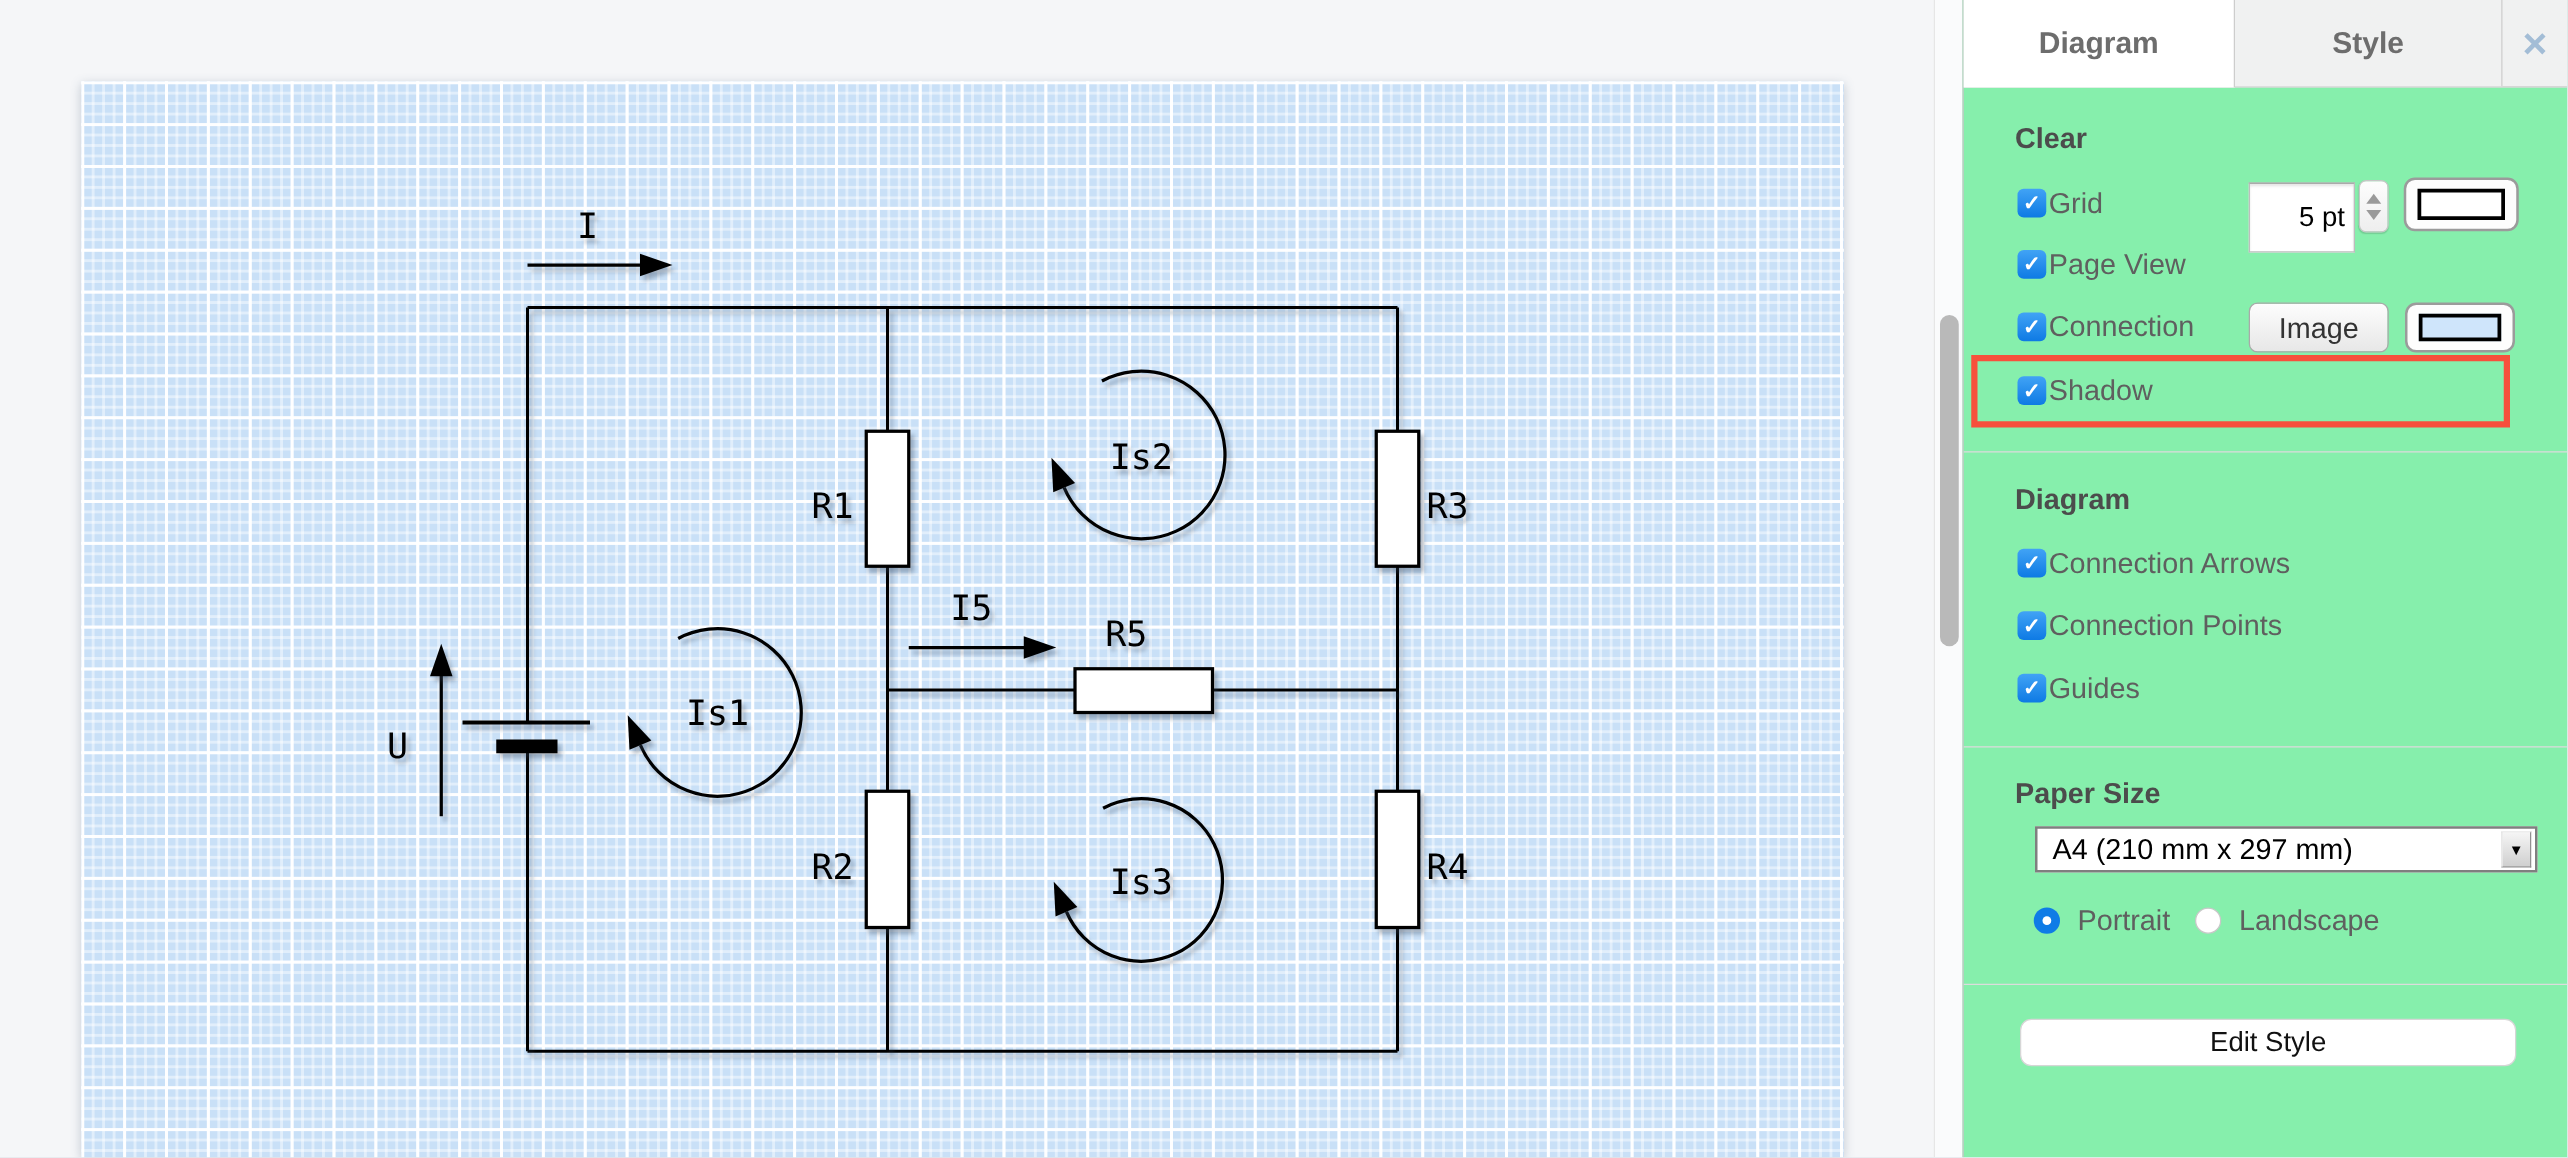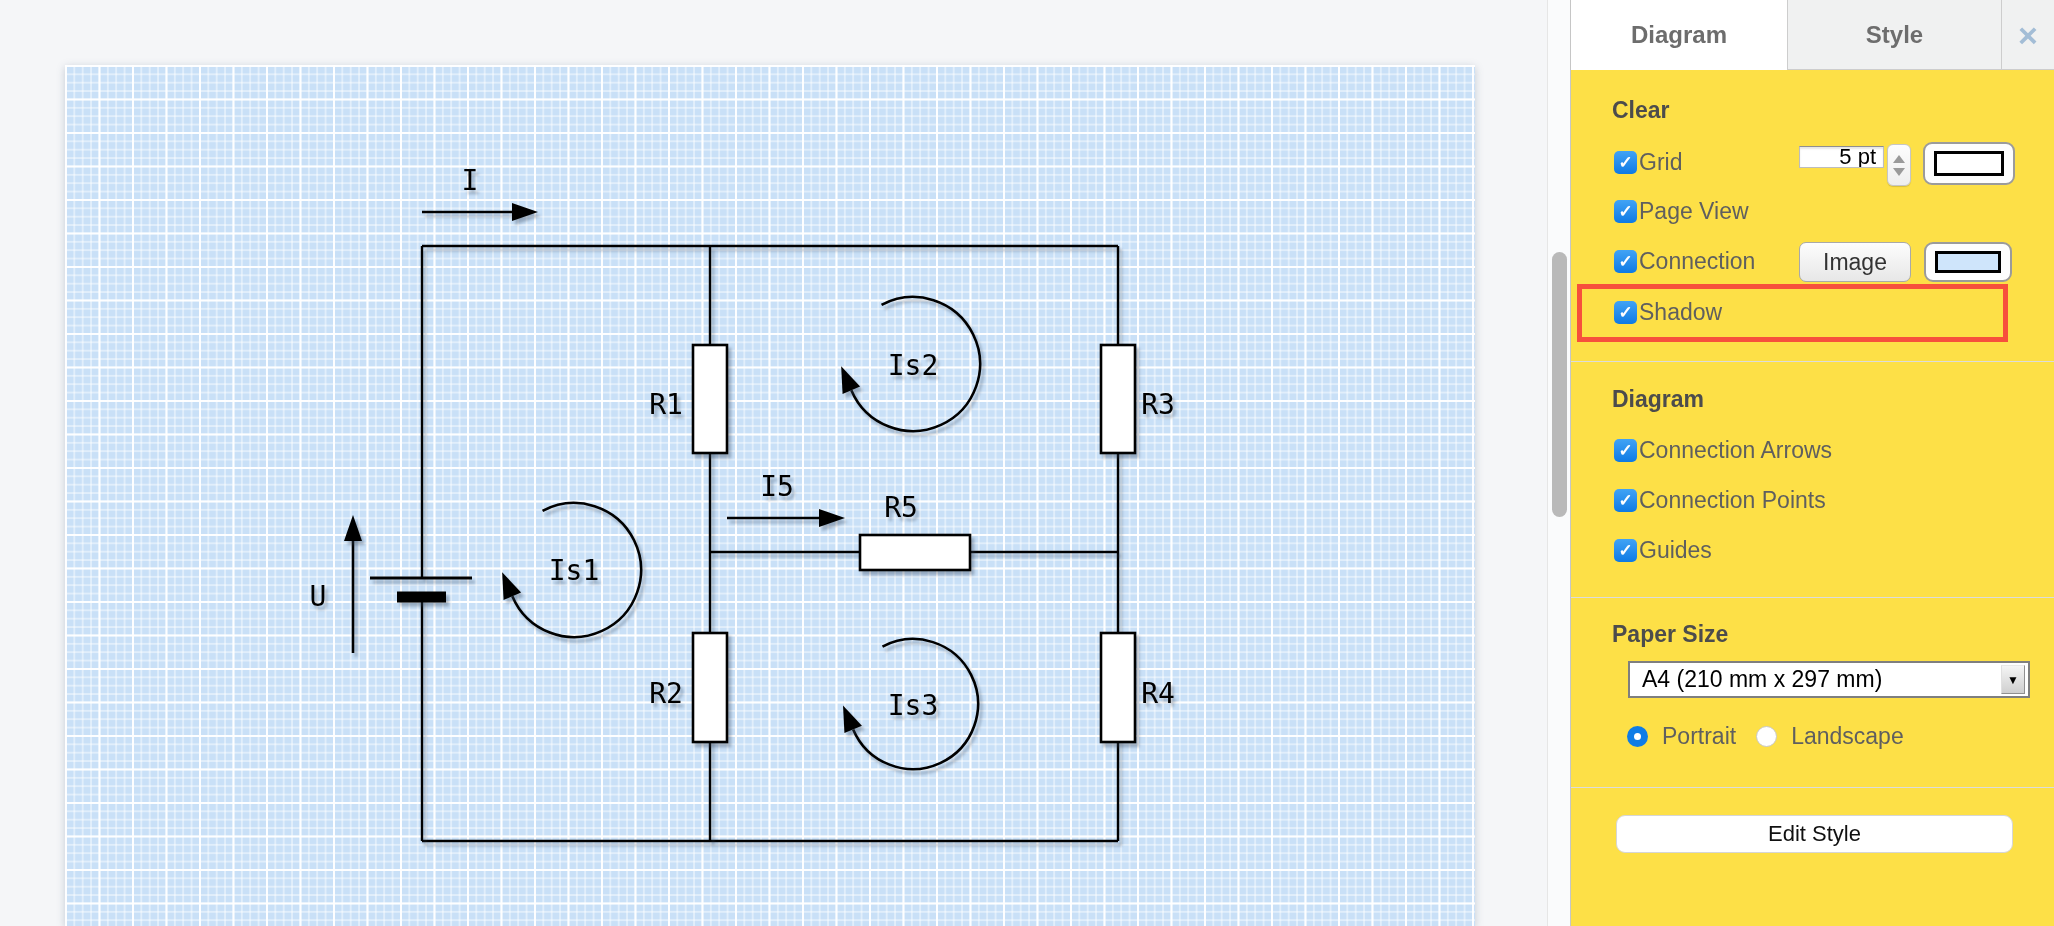--- a/index.html
+++ b/index.html
@@ -18,21 +18,21 @@
     box-shadow:0 2px 8px rgba(70,90,120,0.28);}
   #circuit{position:absolute;left:0;top:0;}
   #circuit .sh{filter:drop-shadow(3px 4px 1.5px rgba(50,65,90,0.35));}
   #circuit .clabel{font-family:"DejaVu Sans Mono",monospace;font-size:28px;fill:#000;}
 
   
   #scroll-track{position:absolute;left:1547px;top:0;width:23px;height:926px;background:#fafbfc;border-left:1px solid #e6e6e6;}
   #scroll-thumb{position:absolute;left:4px;top:252px;width:15px;height:265px;border-radius:8px;background:#b9b9b9;}
 
   
-  #panel{position:absolute;left:1570px;top:0;width:484px;height:926px;background:#fde047;border-left:1px solid #c6c6c6;box-sizing:border-box;padding-left:31px;}
+  #panel{position:absolute;left:1570px;top:0;width:484px;height:926px;background:#86efac;border-left:1px solid #c6c6c6;box-sizing:border-box;padding-left:31px;}
   #tabrow{position:absolute;left:0;top:0;right:0;height:69px;display:flex;background:#f0f1f1;border-bottom:1px solid #cdcdcd;}
   .tab{display:flex;align-items:center;justify-content:center;font-size:24px;font-weight:bold;color:#6d6d6d;box-sizing:border-box;cursor:default;}
   .tab-diagram{width:217px;background:#fff;border-right:1px solid #cdcdcd;height:70px;}
   .tab-style{width:214px;background:#f0f1f1;border-right:1px solid #cdcdcd;}
   .tab-close{flex:1;display:flex;align-items:center;justify-content:center;}
   .x-glyph{color:#a3bdd6;font-size:34px;font-weight:bold;line-height:1;}
 
   .heading{position:absolute;left:41px;font-size:23px;font-weight:bold;color:#4c4c4c;}
   .divider{position:absolute;left:0;right:0;height:1px;background:#dcdcdc;}
 
@@ -41,21 +41,21 @@
   .cb{width:23px;height:23px;border-radius:5px;background:linear-gradient(#41a3f5,#0e7ae4);
       display:flex;align-items:center;justify-content:center;flex:0 0 auto;}
   .cb span{color:#fff;font-size:17px;font-weight:bold;line-height:1;}
 
   .radio{width:21px;height:21px;border-radius:50%;box-sizing:border-box;background:#fff;border:1.5px solid #c8c8c8;
          display:flex;align-items:center;justify-content:center;flex:0 0 auto;}
   .radio.on{background:#0f7ce6;border:none;}
   .radio.on::after{content:"";width:7px;height:7px;border-radius:50%;background:#fff;}
 
   
-  #grid-size-input{position:absolute;left:228px;top:146px;width:85px;height:22px;box-sizing:border-box;
+  #grid-size-input{position:absolute;left:228px;top:146px;width:85px;height:56px;box-sizing:border-box;
      background:#fff;border:1px solid #bdbdbd;border-top-color:#8f8f8f;box-shadow:inset 0 2px 2px rgba(0,0,0,0.10);
      font-size:22px;color:#000;text-align:right;padding:0 7px 0 0;font-family:"Liberation Sans",sans-serif;}
   #stepper{position:absolute;left:316px;top:144px;width:24px;height:42px;box-sizing:border-box;border:1px solid #c6c6c6;border-radius:6px;
      background:linear-gradient(#fdfdfd,#eeeeee);box-shadow:0 1px 1px rgba(0,0,0,0.15);
      display:flex;flex-direction:column;align-items:center;justify-content:center;gap:5px;}
   .tri-up{width:0;height:0;border-left:6px solid transparent;border-right:6px solid transparent;border-bottom:8px solid #9a9a9a;}
   .tri-down{width:0;height:0;border-left:6px solid transparent;border-right:6px solid transparent;border-top:8px solid #9a9a9a;}
 
   .swatch{position:absolute;box-sizing:border-box;border:2px solid #9b9b9b;border-radius:9px;background:#fdfdfd;}
   .swatch .fill{position:absolute;left:9px;right:9px;top:7px;bottom:7px;border:3px solid #000;box-sizing:border-box;}

